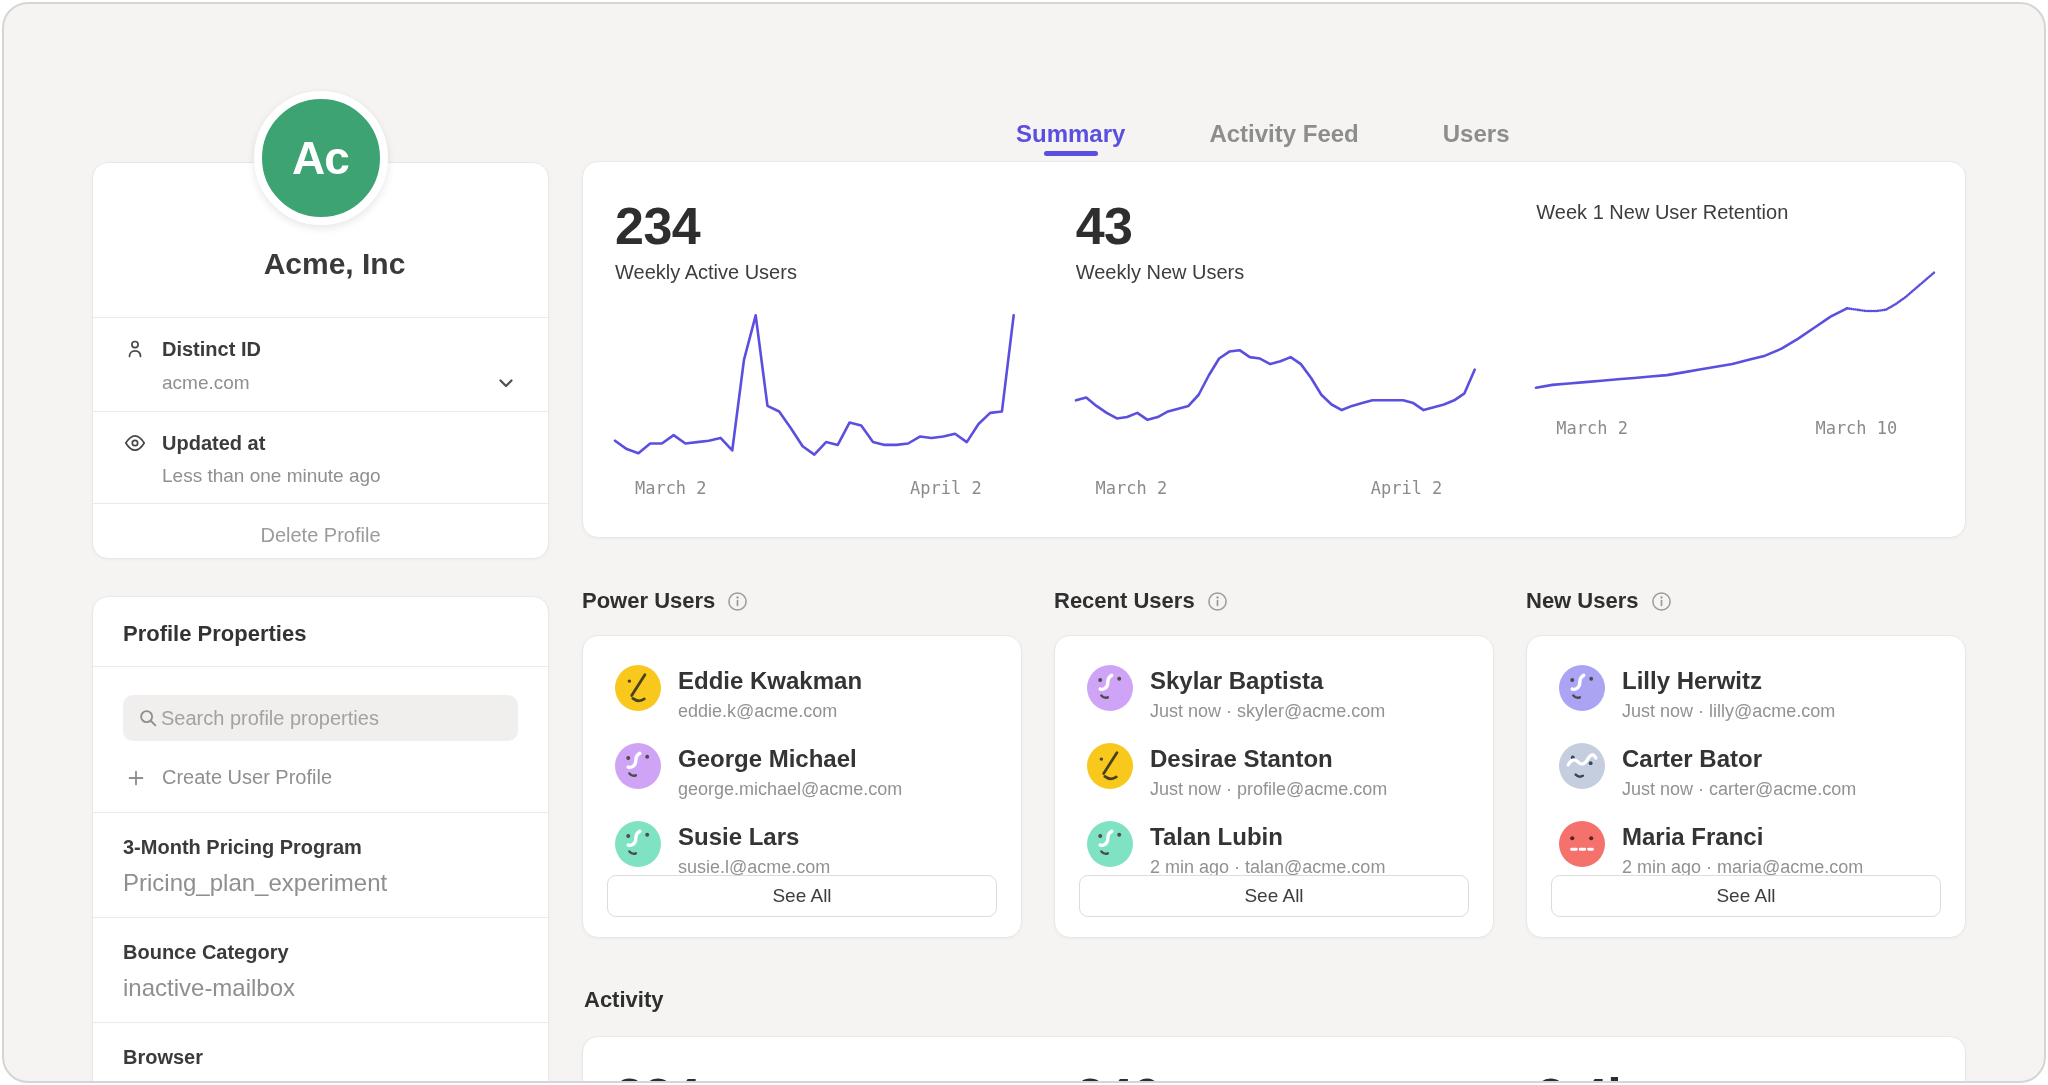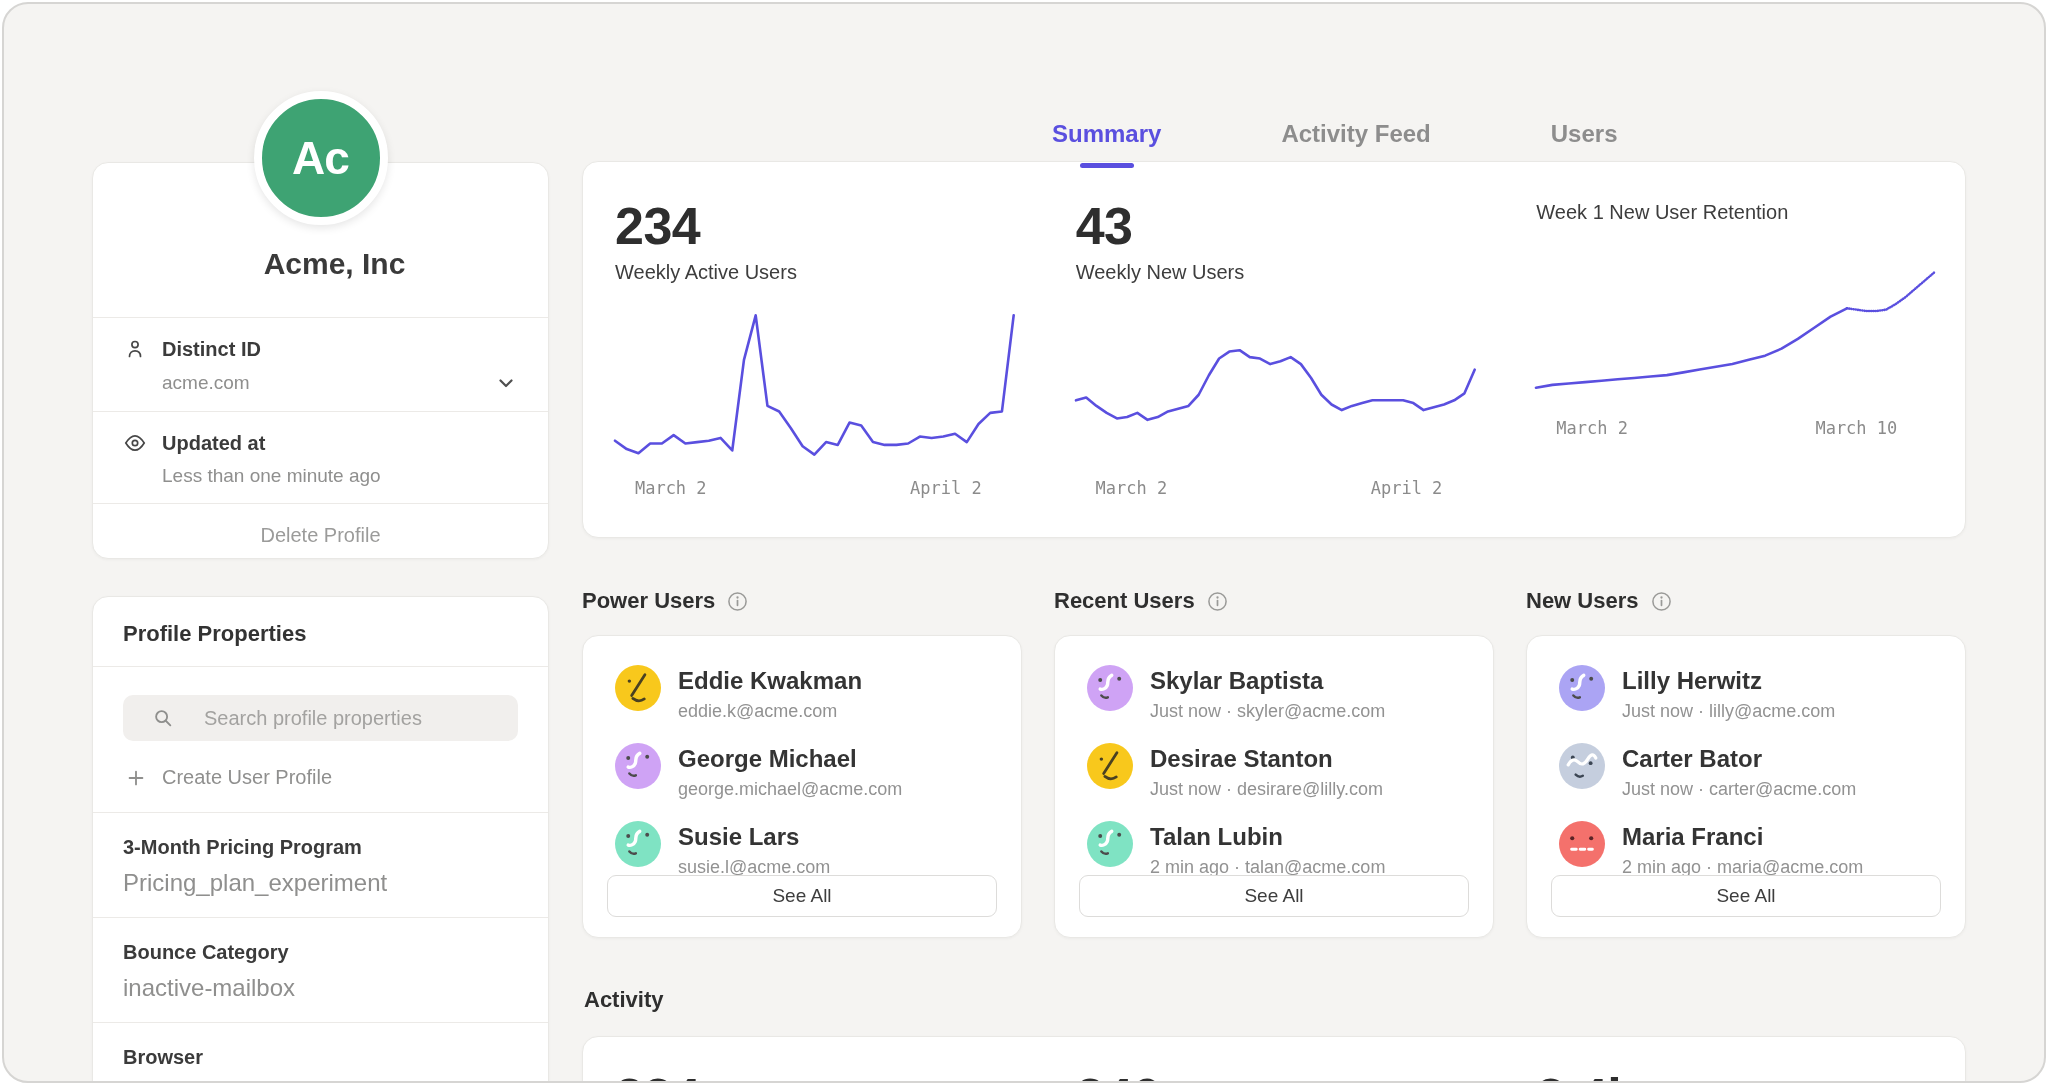--- a/index.html
+++ b/index.html
@@ -20,35 +20,35 @@
   .row-head{display:flex;align-items:center;gap:15px;font-size:20px;font-weight:700;color:#3b3b3b;}
   .row-head svg{width:24px;height:24px;flex:none;}
   .row-value{margin:10px 0 0 39px;font-size:19px;color:#8f8f8e;display:flex;align-items:center;}
   .chev{margin-left:auto;width:24px;height:24px;cursor:pointer;}
   .delete-row{border-top:1px solid #eceae7;padding:20px 30px;font-size:20px;color:#9b9b9a;cursor:pointer;text-align:center;}
 
   .pp-card{position:absolute;left:88px;top:592px;width:457px;height:560px;}
   .pp-title{padding:24px 30px 19px;font-size:22px;font-weight:700;color:#333;}
   .pp-body-top{border-top:1px solid #eceae7;}
   .search-box{margin:28px 30px 0;height:46px;background:#f1efed;border-radius:10px;display:flex;
-    align-items:center;gap:28px;padding:0 29px;box-sizing:border-box;cursor:text;}
+    align-items:center;gap:0;padding:0 14px;box-sizing:border-box;cursor:text;}
   .search-box svg{width:22px;height:22px;flex:none;}
   .search-box input{border:none;background:transparent;outline:none;font-size:20px;color:#555;width:100%;
     font-family:"Liberation Sans", sans-serif;}
   .search-box input::placeholder{color:#a3a2a0;}
   .create-row{margin:0 30px;padding:25px 2px 23px;display:flex;align-items:center;gap:15px;
     font-size:20px;color:#8f8f8e;cursor:pointer;}
   .create-row svg{width:22px;height:22px;}
   .prop-row{border-top:1px solid #eceae7;padding:23px 30px 20px;cursor:pointer;}
   .prop-name{font-size:20px;font-weight:700;color:#3b3b3b;}
   .prop-value{margin-top:10px;font-size:24px;color:#8f8f8e;}
 
   
   .tab-bar{position:absolute;left:1012px;top:116px;display:flex;gap:84px;z-index:2;}
-  .tab{position:relative;font-size:24px;font-weight:600;color:#8d8d8d;padding-bottom:20px;cursor:pointer;margin-left:36px;}
+  .tab{position:relative;font-size:24px;font-weight:600;color:#8d8d8d;padding-bottom:8px;cursor:pointer;}
   .tab.active{color:#5a4fdf;}
   .tab-underline{position:absolute;left:50%;transform:translateX(-50%);bottom:0;width:54px;height:5px;
     border-radius:3px;background:#5a4fdf;}
 
   
   .summary-card{position:absolute;left:578px;top:157px;width:1384px;height:377px;display:flex;}
   .stat-col{flex:1;padding:34px 30px 0 32px;box-sizing:border-box;min-width:0;}
   .stat-num{font-size:52px;font-weight:700;color:#2e2e2e;letter-spacing:-0.5px;}
   .stat-label{margin-top:5px;font-size:20px;color:#3d3d3d;}
   .chart{position:relative;margin-top:26px;height:150px;}
@@ -305,21 +305,21 @@
                 <svg viewBox="0 0 40 40">
                   <g fill="none" stroke="#4a4121" stroke-width="2.4" stroke-linecap="round">
                     <circle cx="12.5" cy="14" r="1.5" fill="#4a4121" stroke="none"></circle>
                     <path d="M26 8.5 L14.5 26.5"></path>
                     <path d="M15.5 29 q5 4 10 0.5"></path>
                   </g>
                 </svg>
               </div>
               <div class="u-text">
                 <div class="u-name">Desirae Stanton</div>
-                <div class="u-detail">Just now · desirare@lilly.com</div>
+                <div class="u-detail">Just now · profile@acme.com</div>
               </div>
             </div>
             <div class="user-row">
               <div class="u-avatar" style="background: rgb(127, 227, 195);">
                 <svg viewBox="0 0 40 40">
                   <g fill="none" stroke-linecap="round">
                     <circle cx="11.5" cy="13" r="1.7" fill="#4c4c4c"></circle>
                     <circle cx="28" cy="12" r="1.7" fill="#4c4c4c"></circle>
                     <path d="M21.5 9 c-5 2.5 -2.5 6 -4 9 c-1.2 2.6 -4 3.6 -6 2.9" stroke="#ffffff" stroke-width="3"></path>
                     <path d="M12.5 26.5 q2.6 3 5.6 1.6" stroke="#4c4c4c" stroke-width="2.2"></path>

